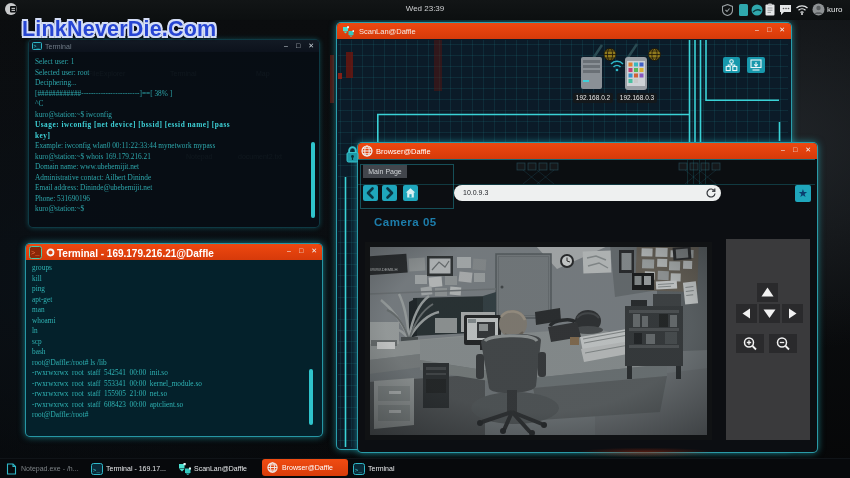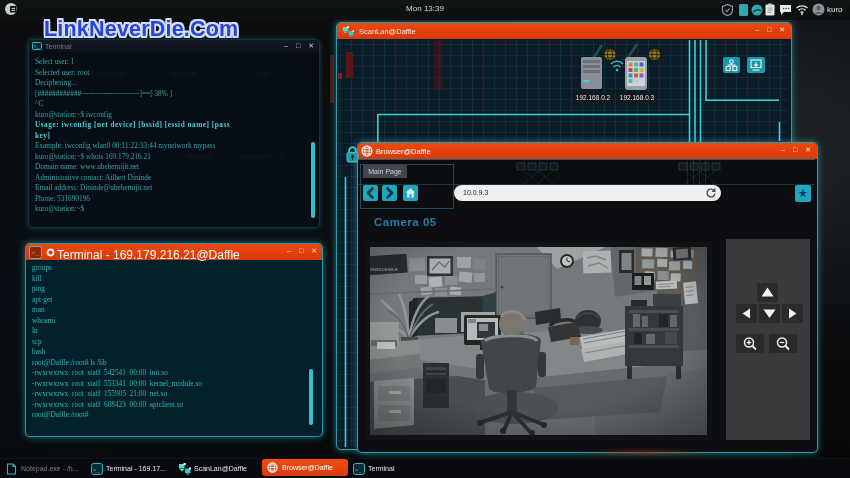--- a/index.html
+++ b/index.html
@@ -17,21 +17,21 @@
   
   #topbar{position:absolute;left:0;top:0;width:850px;height:20px;background:linear-gradient(180deg,#121516,#0c0f10);z-index:20;}
   #clock{position:absolute;left:0;top:4px;width:850px;text-align:center;color:#d0d2d4;font-size:8px;z-index:26;}
   
   #wm{position:absolute;left:22px;top:17px;z-index:60;
     font-size:21.5px;font-weight:bold;letter-spacing:0.2px;
     color:#2745d2;
     text-shadow:
      -1.6px -1.6px 0 #d4ddf6, 1.6px -1.6px 0 #d4ddf6, -1.6px 1.6px 0 #d4ddf6, 1.6px 1.6px 0 #d4ddf6,
      0 -1.8px 0 #e2e9fa, 0 1.8px 0 #aab6e0, -1.8px 0 0 #d4ddf6, 1.8px 0 0 #d4ddf6,
-     0 3px 3px rgba(0,0,0,0.6); margin-left: 22px;}
+     0 3px 3px rgba(0,0,0,0.6);}
   
   .win{position:absolute;border-radius:5px;box-shadow:0 0 7px rgba(40,200,215,0.55);}
   .titlebar{position:absolute;left:0;top:0;right:0;height:16px;border-radius:4px 4px 0 0;
     background:linear-gradient(180deg,#ee4810,#d63a0a);color:#fff;font-size:8px;}
   .tb-dark{background:linear-gradient(180deg,#131a24,#0c121c);color:#9aa4ac;}
   .wbtns{position:absolute;right:6px;top:3px;color:#f0f0f0;font-size:8px;letter-spacing:0;}
   .wbtns span{display:inline-block;margin-left:8px;}
   
   .termtext{font-family:Liberation Serif, serif;font-size:7.3px;line-height:10.5px;color:#2da6ab;white-space:pre;}
   .hl{color:#3ed2d8;letter-spacing:0.5px;font-weight:bold;}
@@ -44,21 +44,21 @@
 <div id="desk"></div>
 
 <div class="dlabel" style="left:88px;top:70px;">FileExplorer</div>
 <div class="dlabel" style="left:170px;top:70px;">Terminal</div>
 <div class="dlabel" style="left:256px;top:70px;">Map</div>
 <div class="dlabel" style="left:186px;top:153px;">Notepad</div>
 <div class="dlabel" style="left:238px;top:153px;">document2.txt</div>
 
 <div class="abs" style="left:330px;top:55px;width:4px;height:48px;background:rgba(130,28,14,0.55);"></div>
 <div id="topbar"></div>
-<div id="clock">Mon 13:39</div>
+<div id="clock">Wed 23:39</div>
 
 <div id="scanlan" class="win" style="left:336px;top:22px;width:454px;height:426px;background:#0b1b28;border:1px solid rgba(50,190,205,0.8);">
   <div class="titlebar" style="height:16px;">
     <svg class="abs" style="left:5px;top:2px;" width="12" height="12" viewBox="0 0 12 12">
       <path d="M1 2 h5 v4 h-5 z" fill="#4ae0d0"></path>
         <path d="M1.5 6.5 L3.5 8.5 L5.5 6.5" fill="#4ae0d0"></path>
       <path d="M6.5 6 h5 v4 h-5 z" fill="#35c8c0"></path>
         <path d="M7 10.5 L9 12 L11 10.5" fill="#35c8c0"></path>
       <rect x="5" y="1.2" width="2" height="2" fill="#e8f6f4"></rect>
         <rect x="10.5" y="5.2" width="1.8" height="1.8" fill="#e8f6f4"></rect>
@@ -182,21 +182,21 @@
 
 <div id="term2" class="win" style="left:25px;top:243px;width:296px;height:192px;background:#04212b;border:1px solid rgba(50,190,205,0.75);">
   <div class="titlebar" style="height:16px;">
     <svg class="abs" style="left:3px;top:1.5px;" width="13" height="13" viewBox="0 0 13 13">
         <rect x="0.5" y="0.5" width="12" height="12" rx="2" fill="#8a2608" stroke="#49c8a8" stroke-width="1"></rect>
         <text x="2" y="9" font-size="7" fill="#f07048" font-family="Liberation Mono,monospace">&gt;_</text>
       </svg>
     <svg class="abs" style="left:20px;top:3.5px;" width="9" height="9" viewBox="0 0 9 9">
         <circle cx="4.5" cy="4.5" r="3" fill="none" stroke="#f2f2f2" stroke-width="1.8"></circle>
       </svg>
-    <span class="abs" style="left:31px;top:4px;font-size:12px;font-weight:normal;color:#fff;">Terminal - 169.179.216.21@Daffle</span>
+    <span class="abs" style="left:31px;top:4px;font-size:10px;font-weight:bold;color:#fff;">Terminal - 169.179.216.21@Daffle</span>
     <div class="wbtns" style="top:3px;right:5px;font-size:7px;"><span>–</span><span>□</span><span>✕</span></div>
   </div>
   <div class="termtext" style="position:absolute;left:6px;top:19px;color:#2fb3b4;">groups
 kill
 ping
 apt-get
 man
 whoami
 ln
 scp

